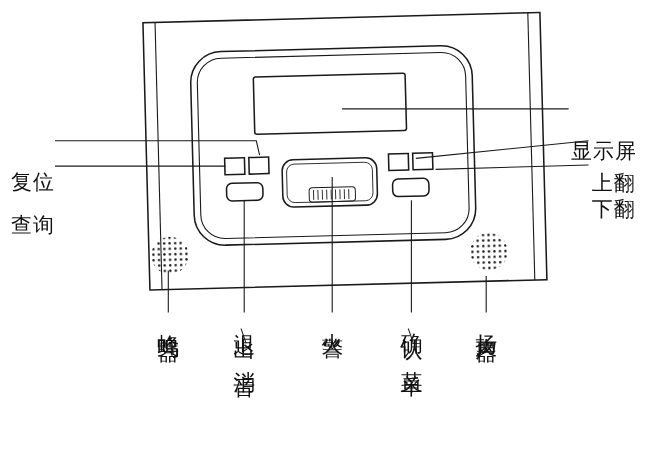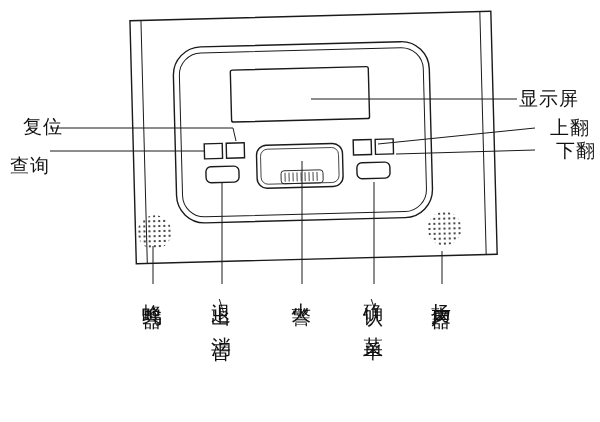--- a/index.html
+++ b/index.html
@@ -3,21 +3,21 @@
 <meta charset="utf-8">
 <style>
   html,body{margin:0;padding:0;background:#fff;}
   .canvas{
     position:relative;width:600px;height:422px;background:#ffffff;overflow:hidden;
     font-family:"Liberation Serif","DejaVu Serif",serif;color:#111;
   }
   .diagram-svg{position:absolute;left:0;top:0;}
   .hlabel{
     position:absolute;font-size:19px;line-height:20px;white-space:nowrap;
-    letter-spacing:1px;color:#111;
+    letter-spacing:1px;color:#111;margin-top:40px;
   }
   .vlabel{
     position:absolute;font-size:20px;color:#111;
     writing-mode:vertical-rl;text-orientation:upright;
     letter-spacing:4px;transform:translateX(-50%);white-space:nowrap;
   }
 </style>
 </head>
 <body>
 
@@ -65,25 +65,25 @@
       <line x1="378" y1="144" x2="535" y2="128"></line>
       <line x1="396" y1="154" x2="535" y2="150"></line>
       <line x1="153" y1="246" x2="153" y2="284"></line>
       <line x1="222" y1="182" x2="222" y2="284"></line>
       <line x1="302" y1="161" x2="302" y2="284"></line>
       <line x1="374" y1="182" x2="374" y2="284"></line>
       <line x1="442" y1="251" x2="442" y2="284"></line>
     </g>
   </svg>
 
-  <div class="hlabel" style="left:23px;top:117px">复位</div>
+  <div class="hlabel" style="left:10px;top:117px">复位</div>
   <div class="hlabel" style="left:10px;top:156px">查询</div>
   <div class="hlabel" style="left:519px;top:89px">显示屏</div>
-  <div class="hlabel" style="left:550px;top:118px">上翻</div>
-  <div class="hlabel" style="left:556px;top:141px">下翻</div>
+  <div class="hlabel" style="left:538px;top:118px">上翻</div>
+  <div class="hlabel" style="left:538px;top:141px">下翻</div>
 
   <div class="vlabel" style="left:153px;top:287px">蜂鸣器</div>
   <div class="vlabel" style="left:222px;top:287px">退出\消音</div>
   <div class="vlabel" style="left:302px;top:287px">火警</div>
   <div class="vlabel" style="left:374px;top:287px">确认\菜单</div>
   <div class="vlabel" style="left:442px;top:287px">扬声器</div>
 
 </div>
 
 </body></html>

